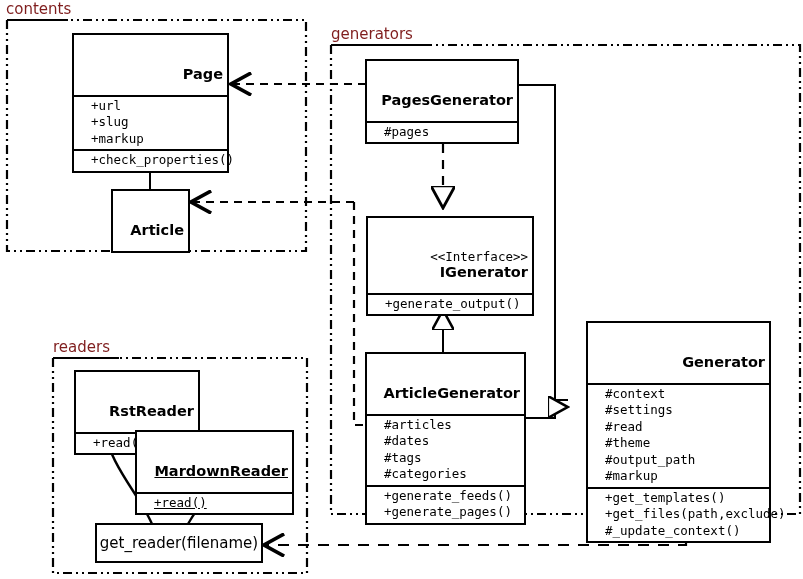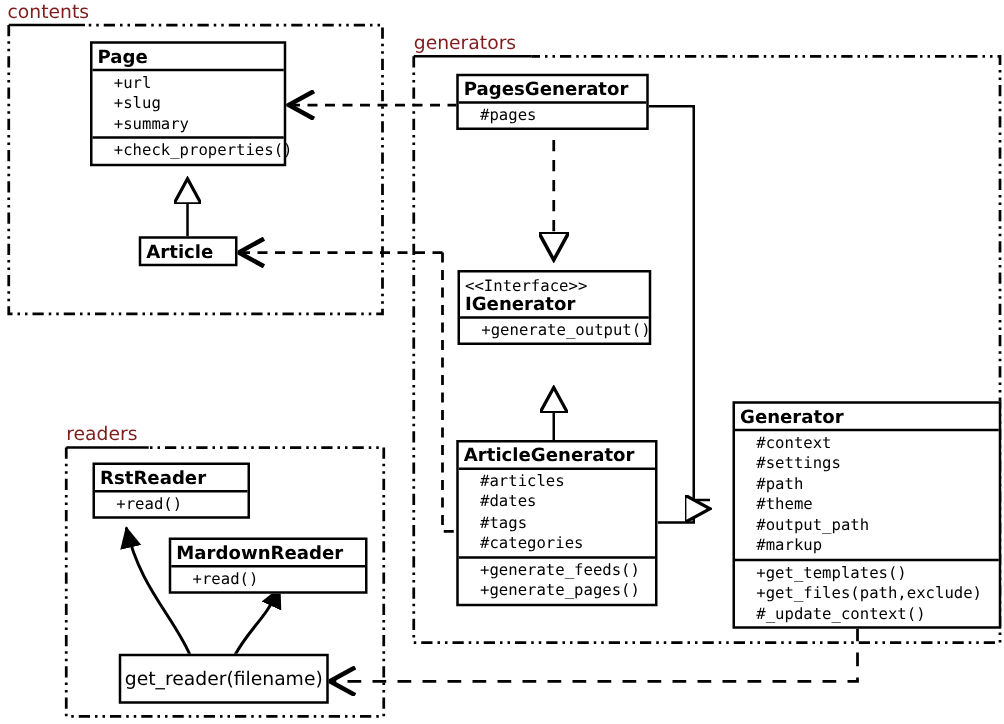--- a/index.html
+++ b/index.html
@@ -42,27 +42,28 @@
     position: absolute;
     box-sizing: border-box;
     border: 2px solid #000000;
     background: #ffffff;
     font-family: "DejaVu Sans Mono", monospace;
     font-size: 12.5px;
     color: #000000;
   }
   .uml-name {
     box-sizing: border-box;
-    text-align: left;
+    text-align: right;
     font-family: "DejaVu Sans", sans-serif;
     font-weight: bold;
     font-size: 14.5px;
-    padding: 3px 4px 0 4px;
+    padding: 3px 4px 12px 4px;
     line-height: 1.15;
     white-space: nowrap;
+    margin-top: 28px;
   }
   .uml-stereotype {
     display: block;
     font-family: "DejaVu Sans Mono", monospace;
     font-weight: normal;
     font-size: 12.5px;
     line-height: 1.2;
   }
   .uml-compartment {
     box-sizing: border-box;
@@ -146,39 +147,39 @@
 
   <div class="pkg-label" style="left:6px; top:2px;">contents</div>
   <div class="pkg-label" style="left:331px; top:27px;">generators</div>
   <div class="pkg-label" style="left:53px; top:340px;">readers</div>
 
   <div class="uml-class" style="left:72px; top:33px; width:157px;">
     <div class="uml-name">Page</div>
     <div class="uml-compartment">
       <div class="uml-row">+url</div>
       <div class="uml-row">+slug</div>
-      <div class="uml-row">+summary</div>
+      <div class="uml-row">+markup</div>
     </div>
     <div class="uml-compartment">
       <div class="uml-row">+check_properties()</div>
     </div>
   </div>
 
   <div class="uml-class" style="left:365px; top:59px; width:154px;">
     <div class="uml-name">PagesGenerator</div>
     <div class="uml-compartment">
       <div class="uml-row">#pages</div>
     </div>
   </div>
 
   <div class="uml-class" style="left:111px; top:189px; width:79px;">
     <div class="uml-name">Article</div>
   </div>
 
-  <div class="uml-class" style="left:366px; top:216px; width:155px;">
+  <div class="uml-class" style="left:366px; top:216px; width:168px;">
     <div class="uml-name">
       <span class="uml-stereotype">&lt;&lt;Interface&gt;&gt;</span>
       <span>IGenerator</span>
     </div>
     <div class="uml-compartment">
       <div class="uml-row">+generate_output()</div>
     </div>
   </div>
 
   <div class="uml-class" style="left:365px; top:352px; width:161px;">
@@ -188,45 +189,45 @@
       <div class="uml-row">#dates</div>
       <div class="uml-row">#tags</div>
       <div class="uml-row">#categories</div>
     </div>
     <div class="uml-compartment">
       <div class="uml-row">+generate_feeds()</div>
       <div class="uml-row">+generate_pages()</div>
     </div>
   </div>
 
-  <div class="uml-class" style="left:586px; top:321px; width:215px;">
+  <div class="uml-class" style="left:586px; top:321px; width:185px;">
     <div class="uml-name">Generator</div>
     <div class="uml-compartment">
       <div class="uml-row">#context</div>
       <div class="uml-row">#settings</div>
-      <div class="uml-row">#path</div>
+      <div class="uml-row">#read</div>
       <div class="uml-row">#theme</div>
       <div class="uml-row">#output_path</div>
       <div class="uml-row">#markup</div>
     </div>
     <div class="uml-compartment">
       <div class="uml-row">+get_templates()</div>
       <div class="uml-row">+get_files(path,exclude)</div>
       <div class="uml-row">#_update_context()</div>
     </div>
   </div>
 
   <div class="uml-class" style="left:74px; top:370px; width:126px;">
     <div class="uml-name">RstReader</div>
     <div class="uml-compartment">
       <div class="uml-row">+read()</div>
     </div>
   </div>
 
-  <div class="uml-class" style="left:135px; top:430px; width:159px;">
+  <div class="uml-class" style="left:135px; top:430px; width:159px;text-decoration:underline;">
     <div class="uml-name">MardownReader</div>
     <div class="uml-compartment">
       <div class="uml-row">+read()</div>
     </div>
   </div>
 
   <div class="plain-box" style="left:95px; top:523px; width:168px; height:40px;">
     <span>get_reader(filename)</span>
   </div>
 

